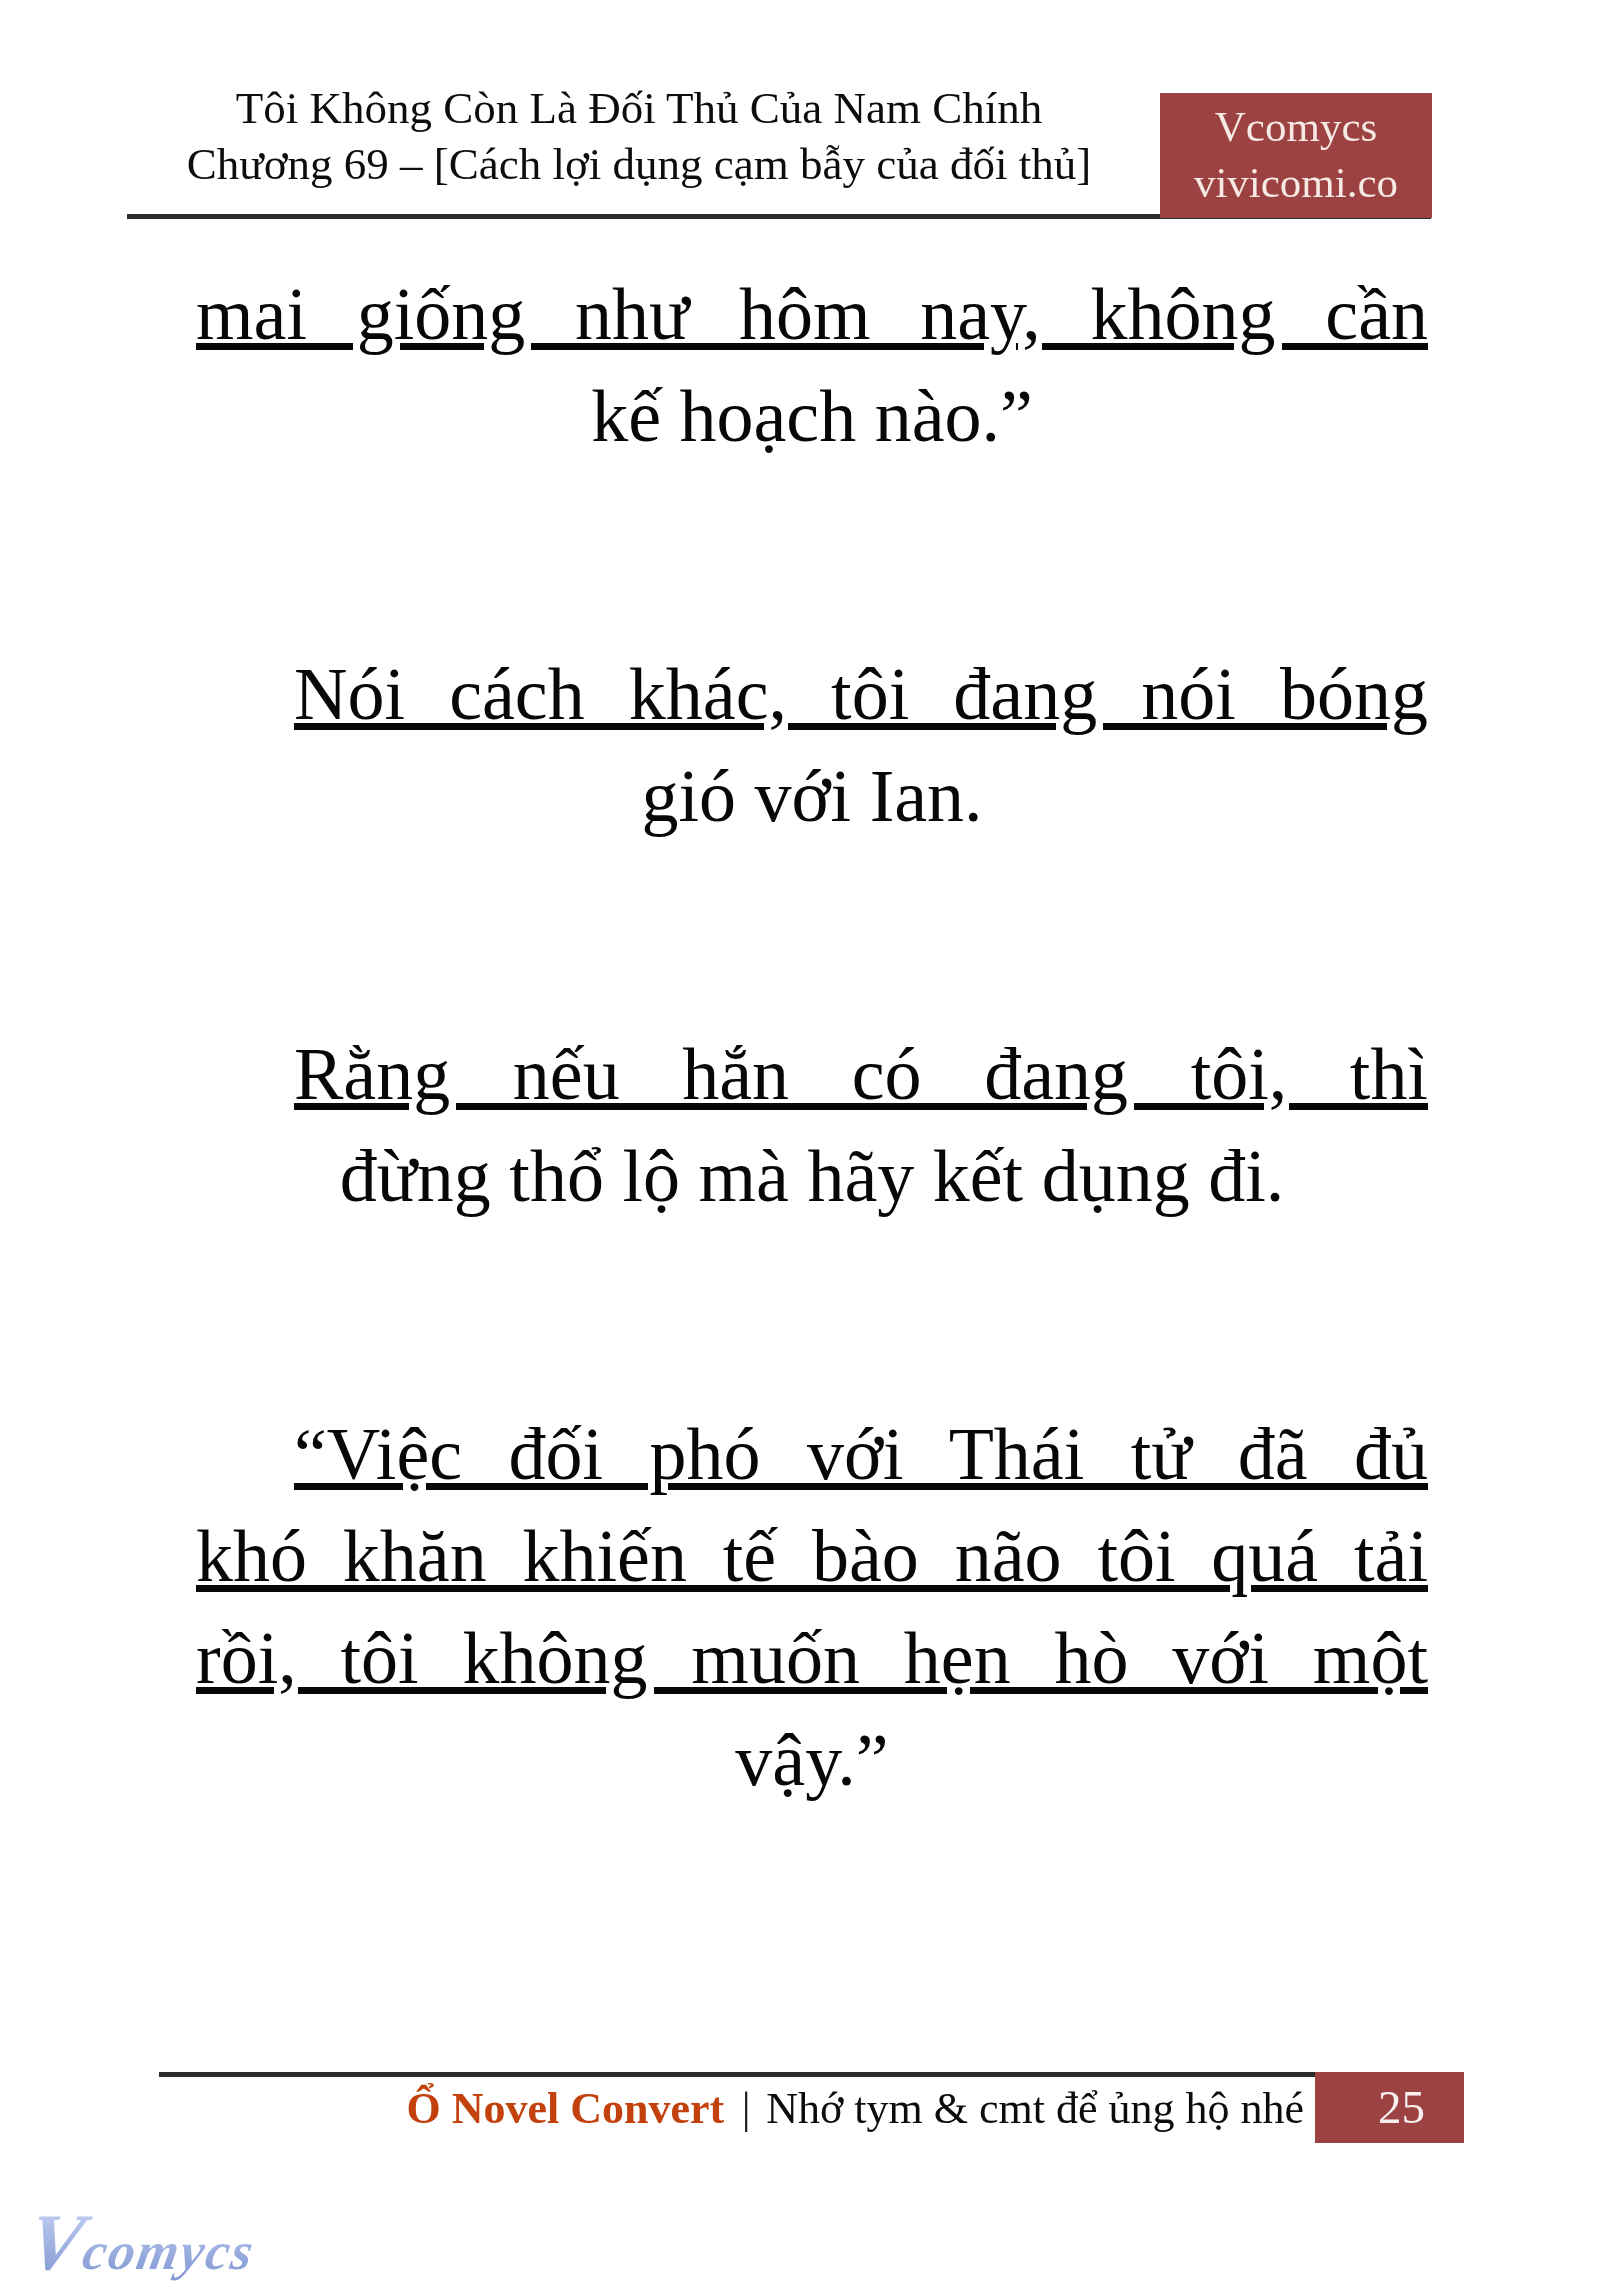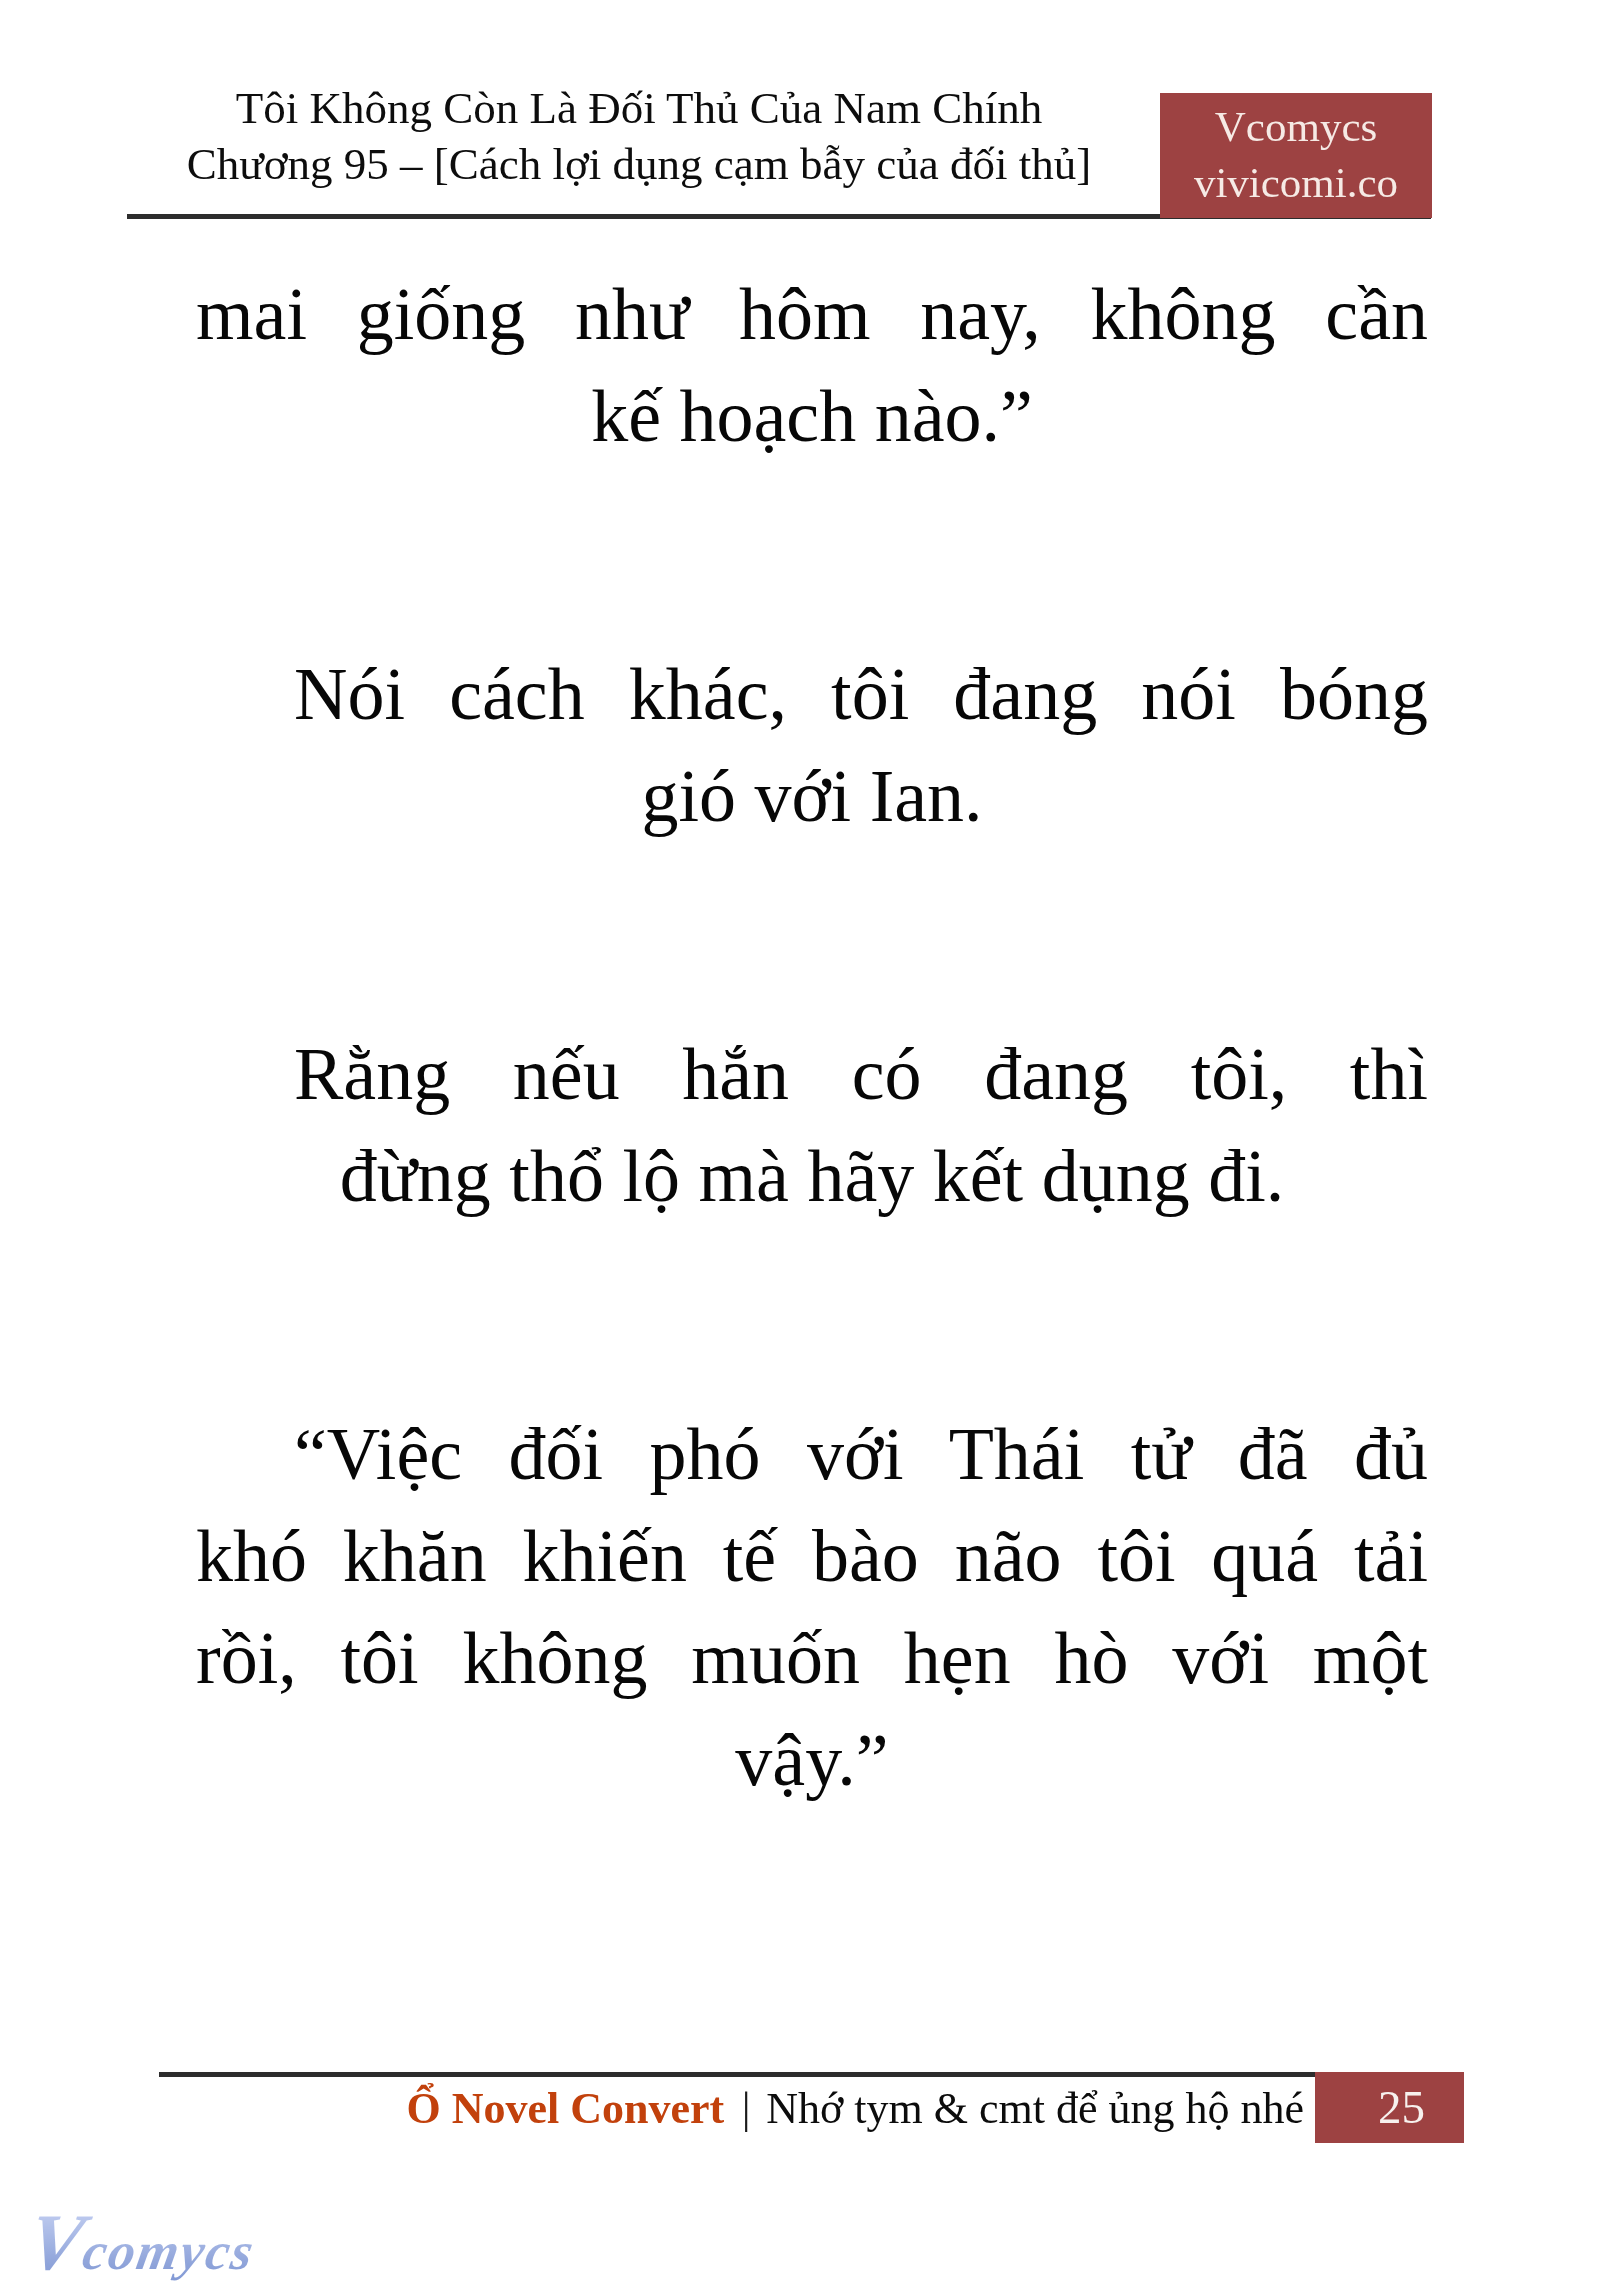--- a/index.html
+++ b/index.html
@@ -41,20 +41,21 @@
   }
   .para{margin:0 0 176px 0;}
   .para:last-child{margin-bottom:0;}
   .line{
     text-align:center;
     white-space:normal;
   }
   .line.justify{
     text-align:justify;
     text-align-last:justify;
+    text-decoration:underline;
   }
   .line.indent{padding-left:98px;}
   
   .footer-rule{
     position:absolute;left:159px;top:2072px;width:1157px;height:4.9px;
     background:#2d2d2d;
   }
   .footer-text{
     position:absolute;left:159px;top:2079px;width:1145px;
     text-align:right;
@@ -97,21 +98,21 @@
     font-size:80px;
   }
 </style>
 </head>
 <body>
 
 <div class="page">
 
   <div class="header-title">
     <div>Tôi Không Còn Là Đối Thủ Của Nam Chính</div>
-    <div>Chương 95 – [Cách lợi dụng cạm bẫy của đối thủ]</div>
+    <div>Chương 69 – [Cách lợi dụng cạm bẫy của đối thủ]</div>
   </div>
 
   <div class="header-rule"></div>
 
   <div class="header-badge">
     <div>Vcomycs</div>
     <div>vivicomi.co</div>
   </div>
 
   <div class="body-text" id="body-text">

